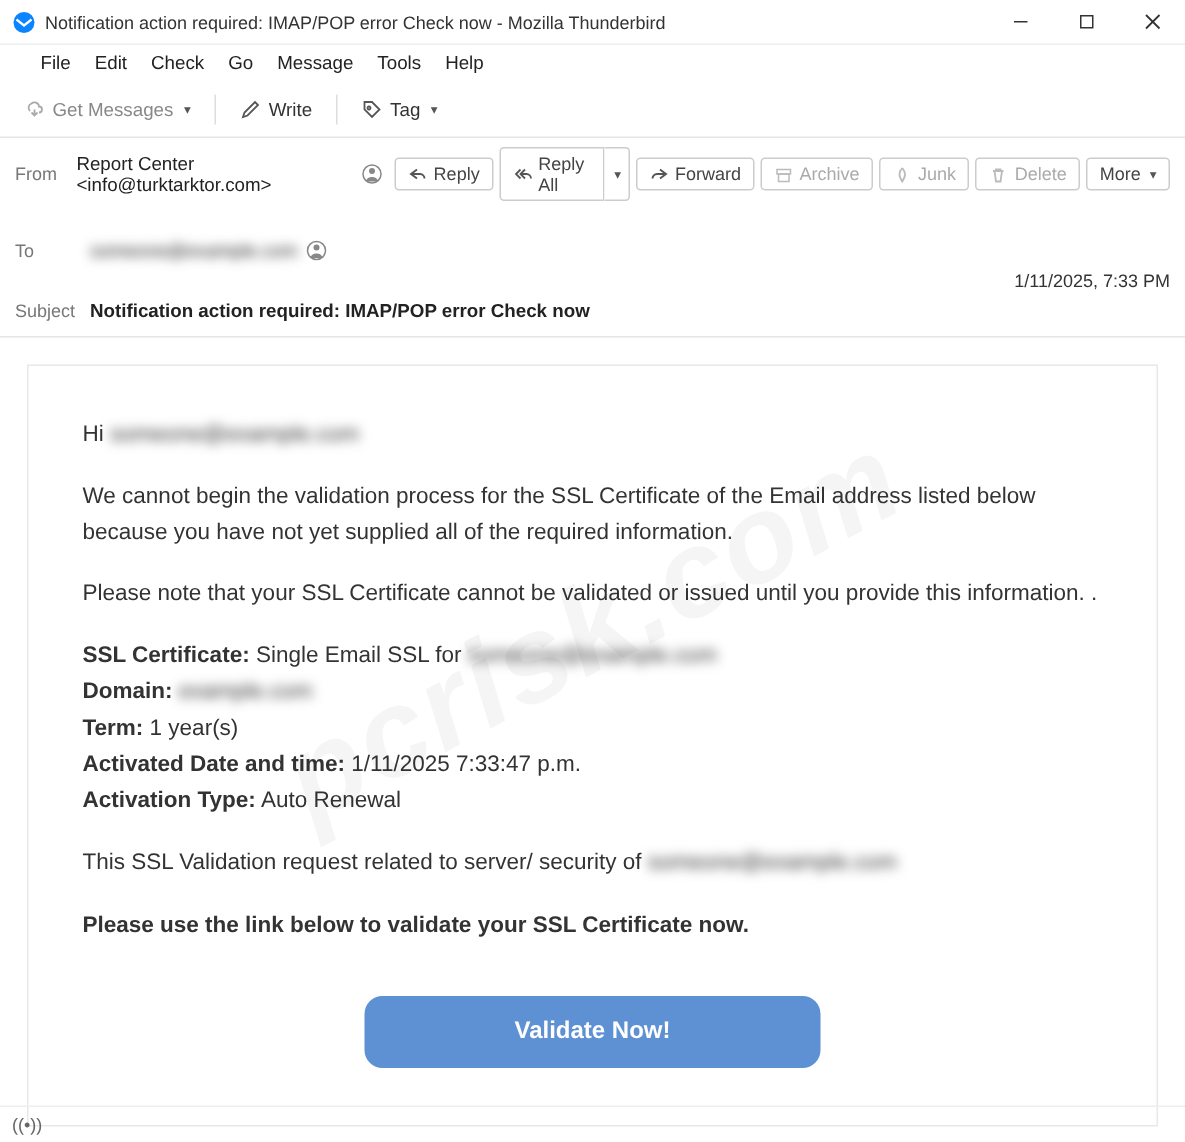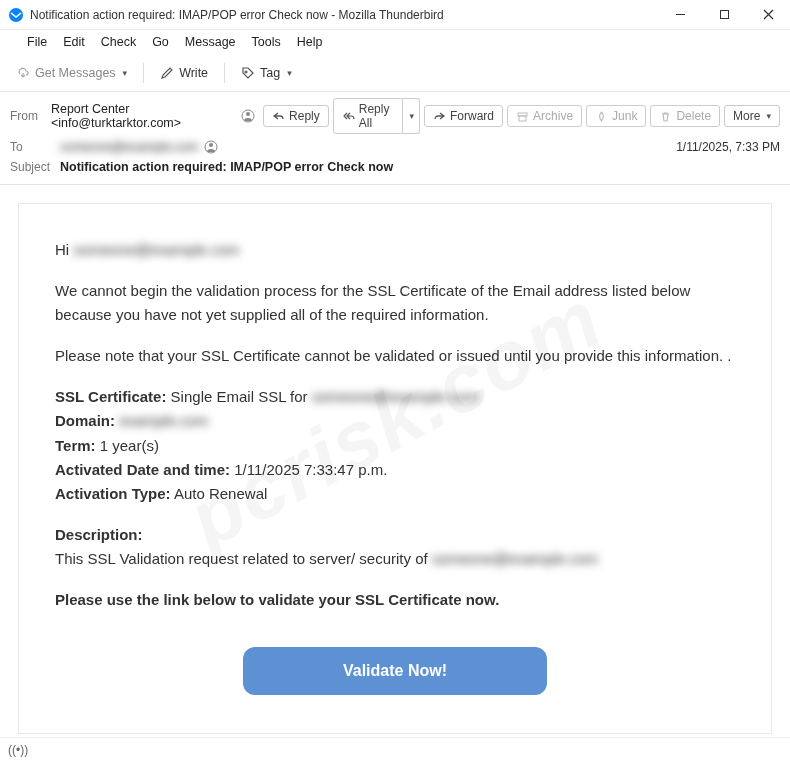--- a/index.html
+++ b/index.html
@@ -24,21 +24,21 @@
 .abtn.disabled { color: #aaa; }
 .abtn .ico { width: 13px; height: 13px; display: inline-flex; align-items: center; justify-content: center; }
 .abtn-split { display: inline-flex; }
 .abtn-split .abtn { border-top-right-radius: 0; border-bottom-right-radius: 0; }
 .abtn-split .abtn.rt { border-left: none; border-radius: 0 3px 3px 0; padding: 3px 5px; }
 .hrow { display: flex; align-items: center; margin-top: 6px; gap: 8px; }
 .hlabel { width: 42px; color: #777; font-size: 12px; }
 .hval { font-size: 12.5px; color: #222; display: flex; align-items: center; gap: 6px; }
 .hval.bold { font-weight: 600; }
 .blur { filter: blur(4px); display: inline-block; }
-.datetime { margin-left: auto; color: #333; font-size: 12px; }
+.datetime { margin-left: auto; color: #333; font-size: 12px; margin-top: 40px; }
 .body { padding: 18px; }
 .email-outer { border: 1px solid #e8e8e8; padding: 34px 36px; font-size: 15px; line-height: 1.55; color: #333; }
 .email-outer p { margin: 0 0 18px 0; }
 .email-outer .fields div { margin: 1px 0; }
 .email-outer strong { font-weight: 600; }
 .validate-btn { display: block; margin: 36px auto 4px auto; width: 304px; height: 48px; background: #5e90d4; color: #fff; font-weight: 600; font-size: 16px; border: none; border-radius: 12px; }
 .statusbar { position: absolute; bottom: 0; left: 0; right: 0; height: 24px; display: flex; align-items: center; padding: 0 8px; border-top: 1px solid #eee; color: #666; font-size: 12px; }
 svg { display: block; }
 .watermark { position: absolute; left: 50%; top: 55%; transform: translate(-50%,-50%) rotate(-28deg); font-size: 82px; font-weight: 700; color: rgba(0,0,0,0.04); font-style: italic; pointer-events: none; letter-spacing: 2px; }
 </style>
@@ -217,21 +217,20 @@
     <p>We cannot begin the validation process for the SSL Certificate of the Email address listed below because you have not yet supplied all of the required information.</p>
     <p>Please note that your SSL Certificate cannot be validated or issued until you provide this information. .</p>
     <div class="fields" style="margin-bottom:18px;">
       <div><strong>SSL Certificate:</strong><span> Single Email SSL for </span><span class="blur">someone@example.com</span></div>
       <div><strong>Domain:</strong> <span class="blur">example.com</span></div>
       <div><strong>Term:</strong><span> 1 year(s)</span></div>
       <div><strong>Activated Date and time:</strong><span> 1/11/2025 7:33:47 p.m.</span></div>
       <div><strong>Activation Type:</strong><span> Auto Renewal</span></div>
     </div>
     <div style="margin-bottom:18px;">
-      <div><strong>Description:</strong></div>
       <div><span>This SSL Validation request related to server/ security of </span><span class="blur">someone@example.com</span></div>
     </div>
     <p><strong>Please use the link below to validate your SSL Certificate now.</strong></p>
     <button class="validate-btn">Validate Now!</button>
   </div>
 </div>
 
 <div class="watermark">pcrisk.com</div>
 
 <div class="statusbar">

